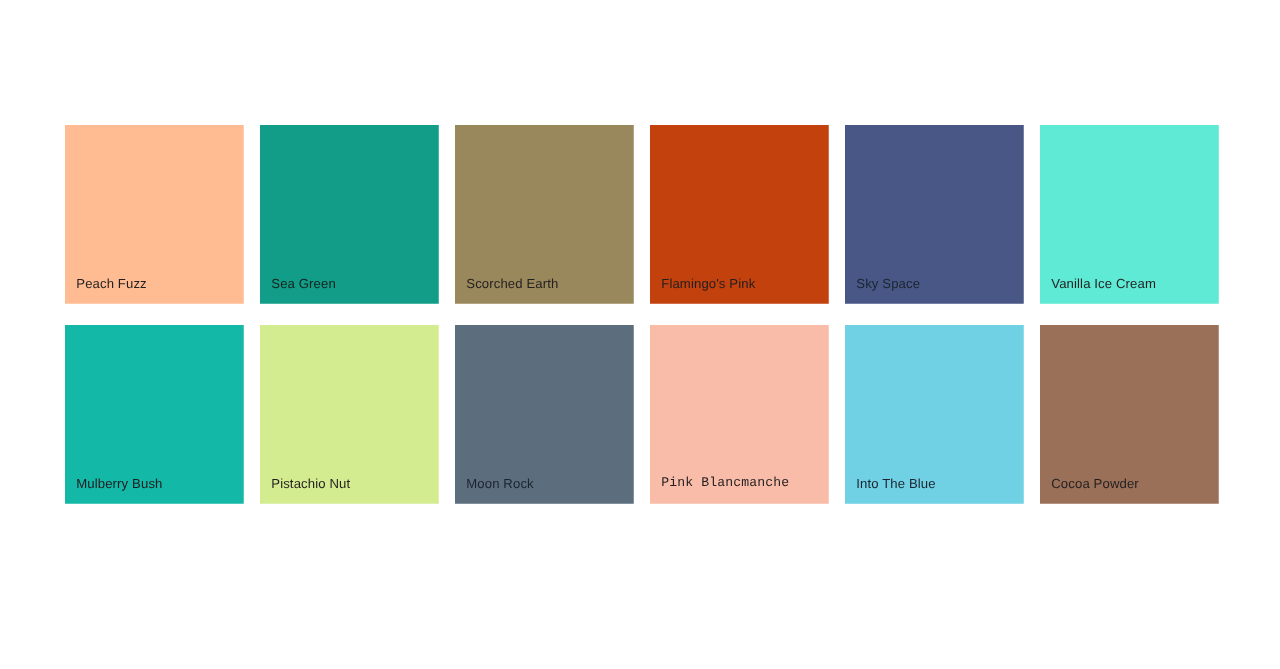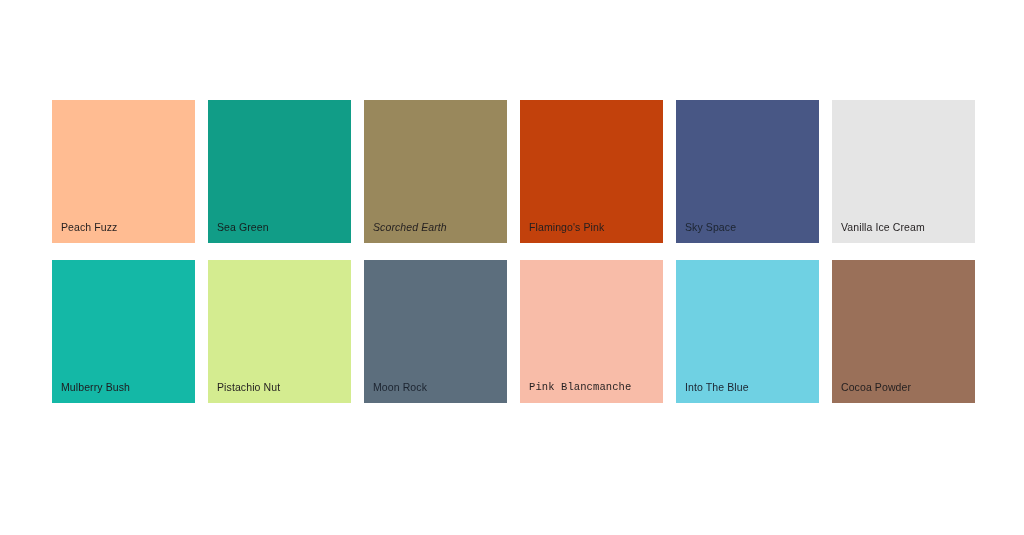--- a/index.html
+++ b/index.html
@@ -54,29 +54,29 @@
 
 <div id="palette-board">
   <div id="swatch-grid">
       <div class="swatch" style="background-color: rgb(255, 188, 146);">
         <span class="swatch-label" style="color: rgb(35, 31, 32);">Peach Fuzz</span>
       </div>
       <div class="swatch" style="background-color: rgb(17, 157, 135);">
         <span class="swatch-label" style="color: rgb(21, 32, 31);">Sea Green</span>
       </div>
       <div class="swatch" style="background-color: rgb(153, 136, 92);">
-        <span class="swatch-label" style="color: rgb(35, 31, 32); font-style: italic;">Scorched Earth</span>
+        <span class="swatch-label" style="color: rgb(35, 31, 32);">Scorched Earth</span>
       </div>
       <div class="swatch" style="background-color: #c2410c;">
         <span class="swatch-label" style="color: rgb(35, 31, 32);">Flamingo's Pink</span>
       </div>
       <div class="swatch" style="background-color: rgb(72, 87, 133);">
         <span class="swatch-label" style="color: rgb(28, 36, 48);">Sky Space</span>
       </div>
-      <div class="swatch" style="background-color: #e5e5e5;">
+      <div class="swatch" style="background-color: #5eead4;">
         <span class="swatch-label" style="color: rgb(35, 31, 32);">Vanilla Ice Cream</span>
       </div>
       <div class="swatch" style="background-color: #14b8a6;">
         <span class="swatch-label" style="color: rgb(31, 26, 30);">Mulberry Bush</span>
       </div>
       <div class="swatch" style="background-color: rgb(212, 236, 144);">
         <span class="swatch-label" style="color: rgb(35, 31, 32);">Pistachio Nut</span>
       </div>
       <div class="swatch" style="background-color: rgb(92, 110, 125);">
         <span class="swatch-label" style="color: rgb(28, 36, 48); margin-top: 21px;">Moon Rock</span>

